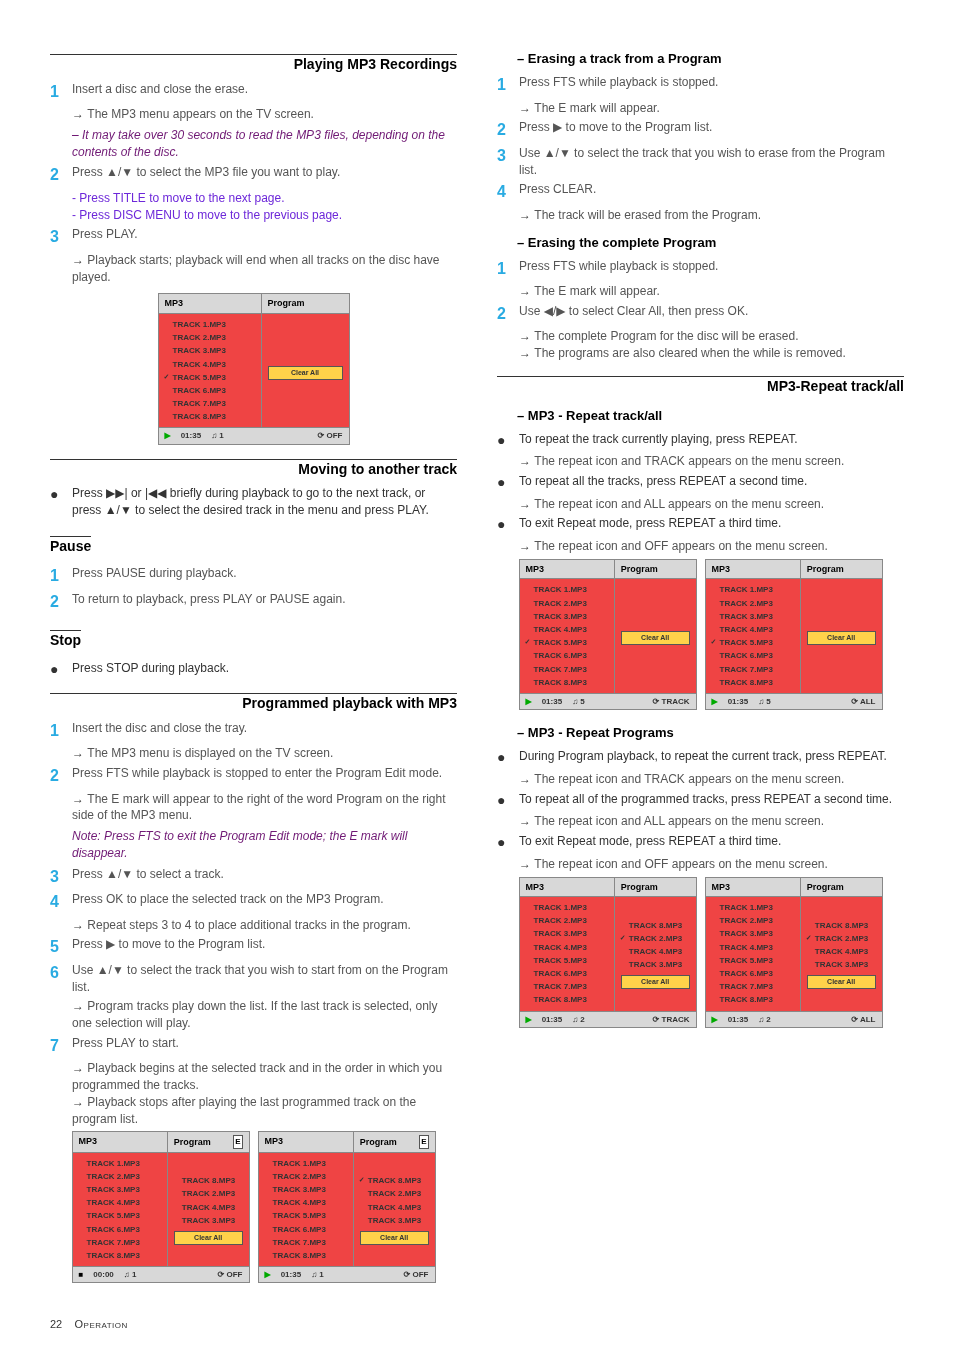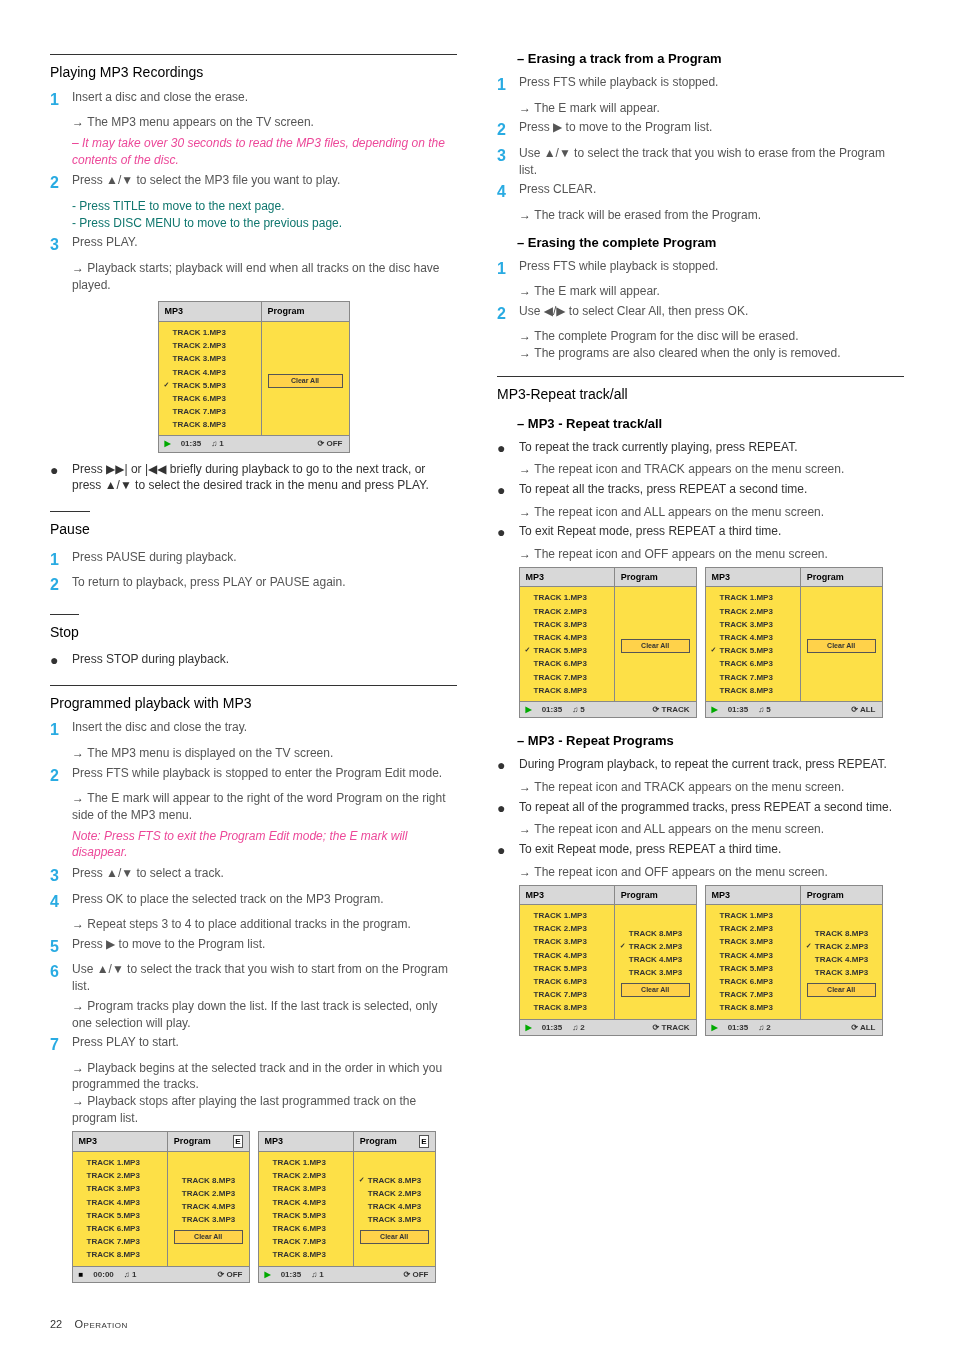--- a/index.html
+++ b/index.html
@@ -14,25 +14,26 @@
   .page {
     display: flex;
     gap: 40px;
   }
   .col {
     flex: 1;
     min-width: 0;
   }
   h2 {
     font-size: 14px;
-    font-weight: normal;
+    font-weight: bold;
     margin: 14px 0 6px 0;
     border-top: 1px solid #333;
-    padding-top: 8px;
+    padding-top: 0;
     color: #000;
+    text-align: right;
   }
   h2.short { display:inline-block; }
   h3 {
     font-size: 13px;
     font-weight: bold;
     margin: 10px 0 6px 20px;
     color: #000;
   }
   .step {
     display: flex;
@@ -65,33 +66,33 @@
     margin-left: 22px;
     color: #555;
   }
   .arrow-line::before {
     content: "→ ";
     font-weight: bold;
     color: #333;
   }
   .sub {
     margin-left: 22px;
-    color: #0f766e;
+    color: #6d28d9;
   }
   .note {
     margin-left: 22px;
     font-style: italic;
-    color: #ec4899;
+    color: #701a75;
     margin-top:4px;
     margin-bottom:4px;
   }
   .mp3-panel {
     margin: 8px auto;
     border: 1px solid #888;
-    background: #fde047;
+    background: #ef4444;
     font-family: Arial, sans-serif;
     font-size: 8px;
     font-weight: bold;
     color: #333;
   }
   .mp3-panel .header {
     display: flex;
     background: #d8d8d8;
     border-bottom: 1px solid #888;
   }
@@ -222,20 +223,21 @@
       </div>
       <div class="status">
           <span class="play">▶</span>
           <span>01:35</span>
           <span>♫ <span>1</span></span>
           <span class="spacer"></span>
           <span>⟳ <span>OFF</span></span>
         </div>
     </div>
 
+    <h2>Moving to another track</h2>
     <div class="bullet">
         <div class="dot">●</div>
         <div class="body">Press ▶▶| or |◀◀ briefly during playback to go to the next track, or press ▲/▼ to select the desired track in the menu and press PLAY.</div>
       </div>
 
     <h2 class="short">Pause</h2>
     <div class="step">
         <div class="num">1</div>
         <div class="body">Press PAUSE during playback.</div>
       </div>
@@ -392,21 +394,21 @@
     <div class="step">
         <div class="num">1</div>
         <div class="body">Press FTS while playback is stopped.</div>
       </div>
     <div class="arrow-line">The E mark will appear.</div>
     <div class="step">
         <div class="num">2</div>
         <div class="body">Use ◀/▶ to select Clear All, then press OK.</div>
       </div>
     <div class="arrow-line">The complete Program for the disc will be erased.</div>
-    <div class="arrow-line">The programs are also cleared when the only is removed.</div>
+    <div class="arrow-line">The programs are also cleared when the while is removed.</div>
 
     <h2>MP3-Repeat track/all</h2>
     <h3>– MP3 - Repeat track/all</h3>
     <div class="bullet">
         <div class="dot">●</div>
         <div class="body">To repeat the track currently playing, press REPEAT.</div>
       </div>
     <div class="arrow-line">The repeat icon and TRACK appears on the menu screen.</div>
     <div class="bullet">
         <div class="dot">●</div>

